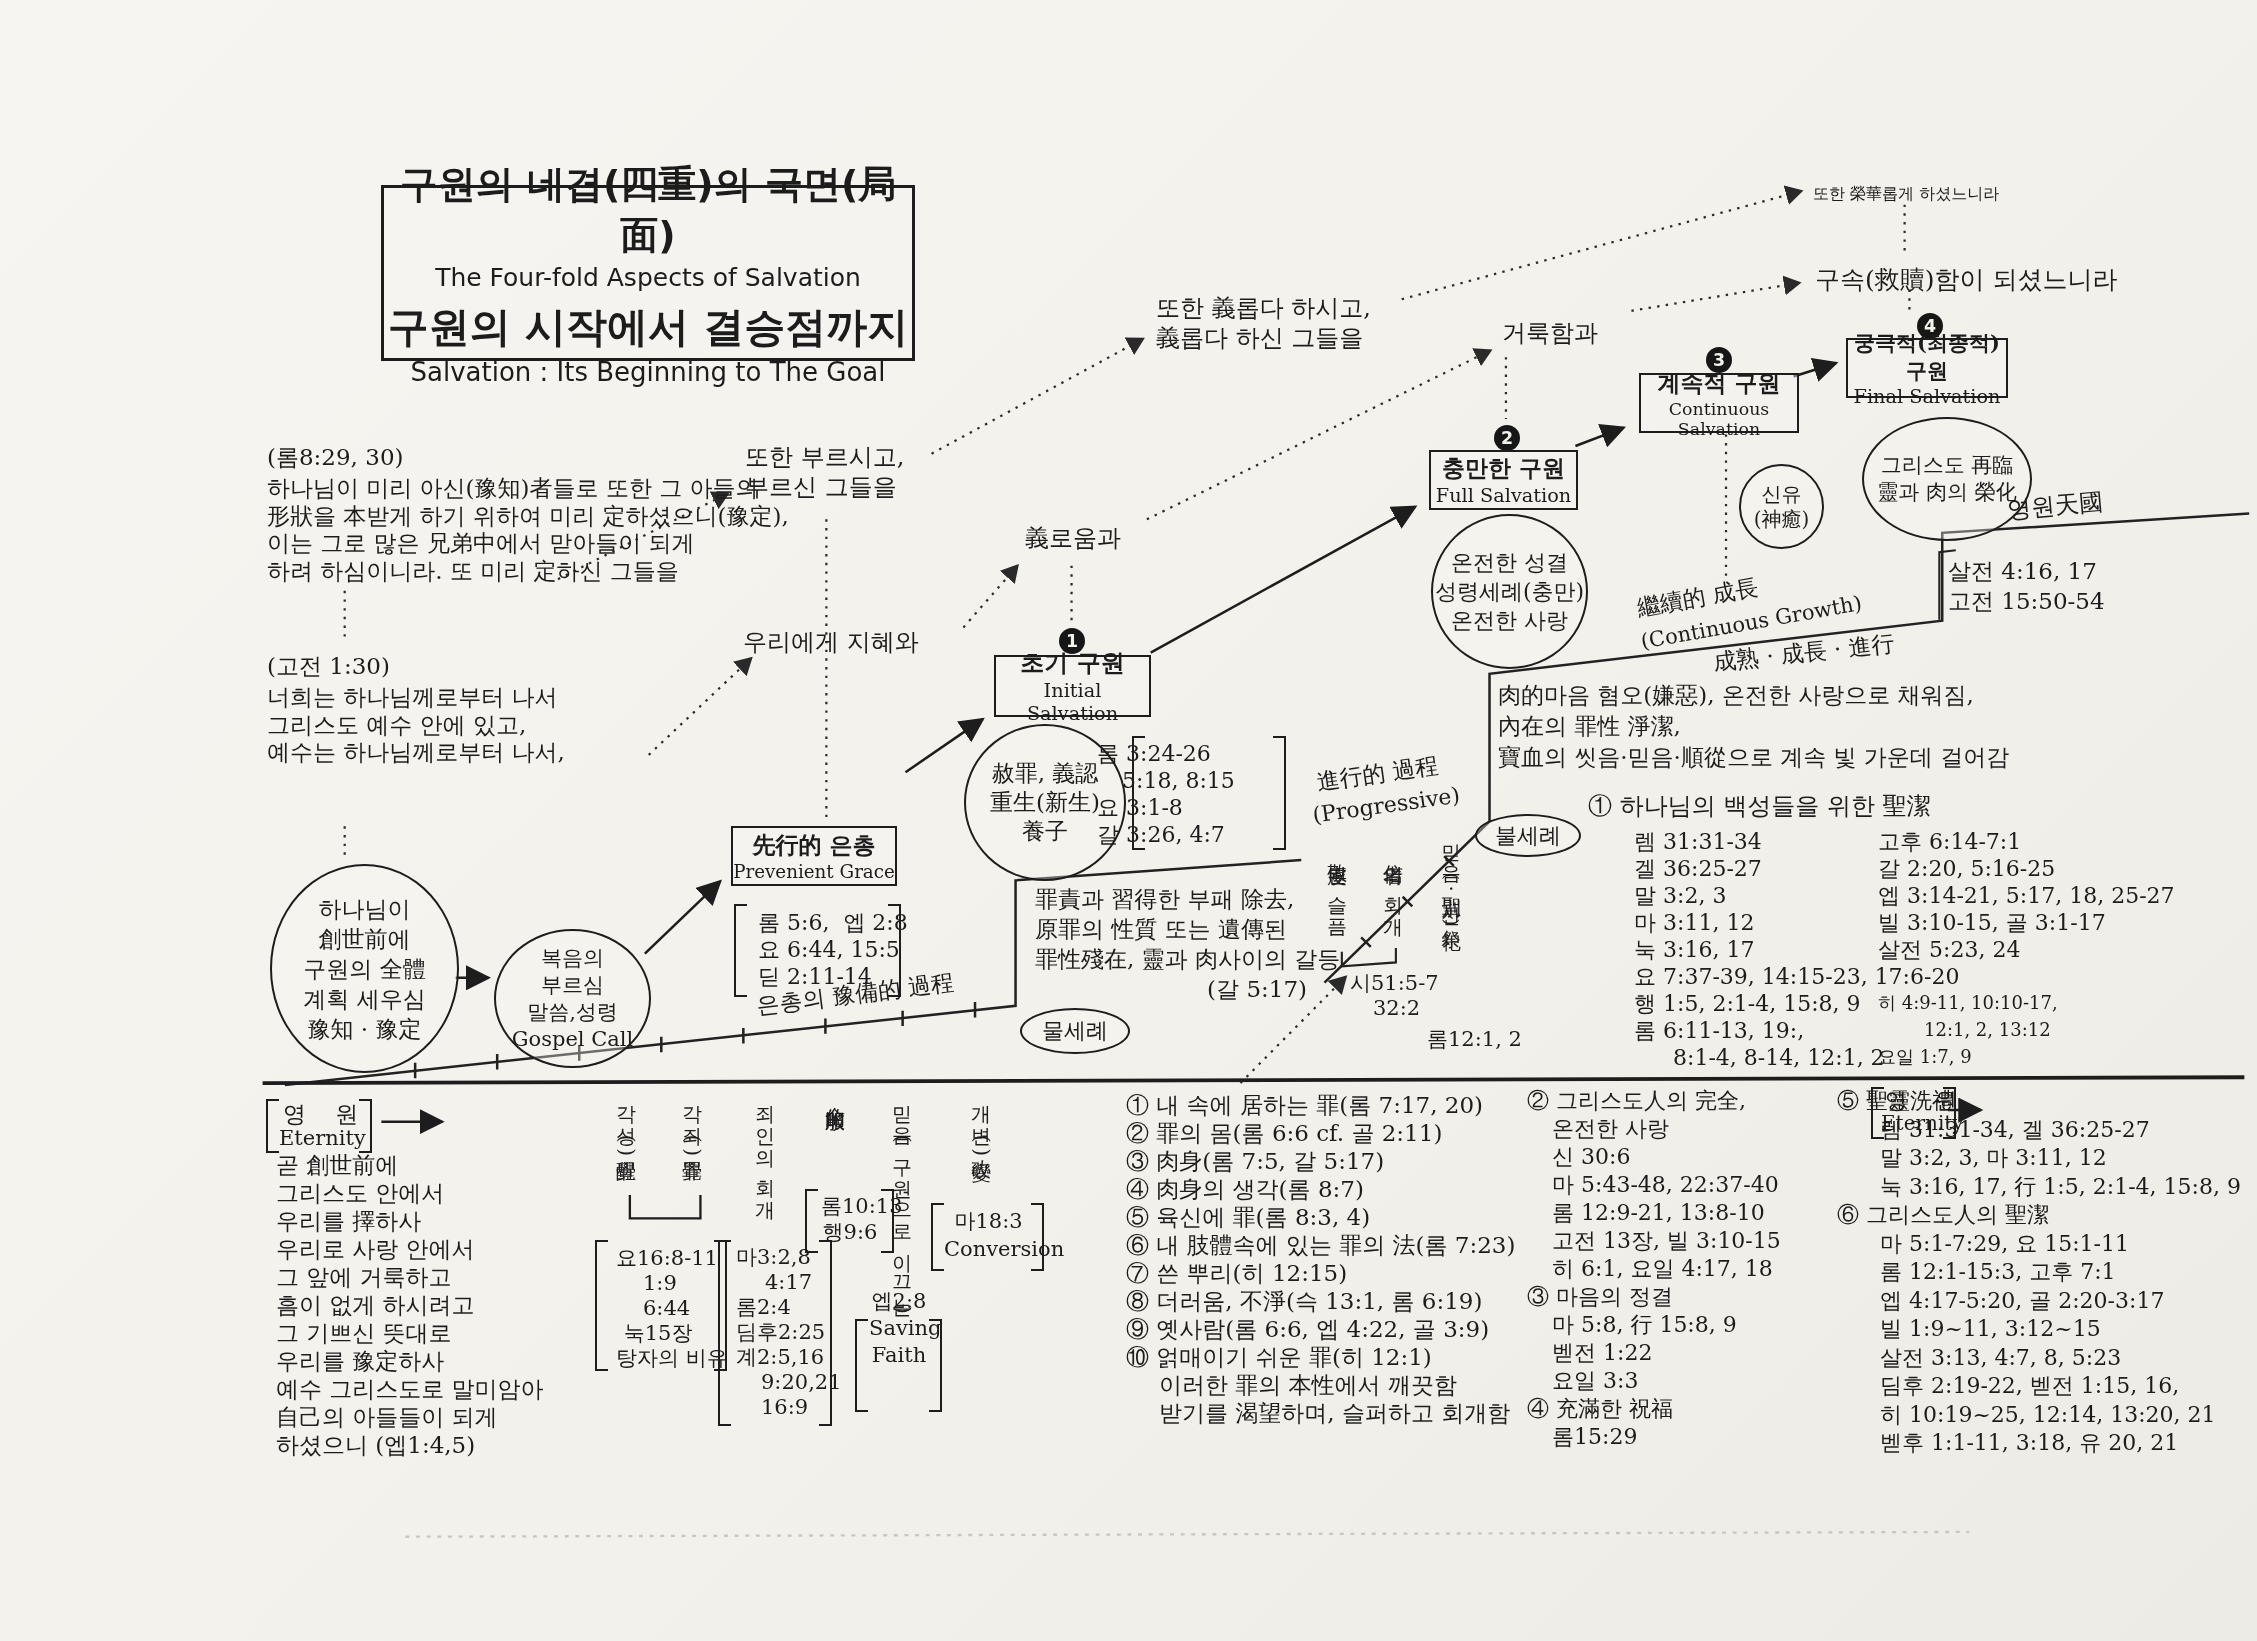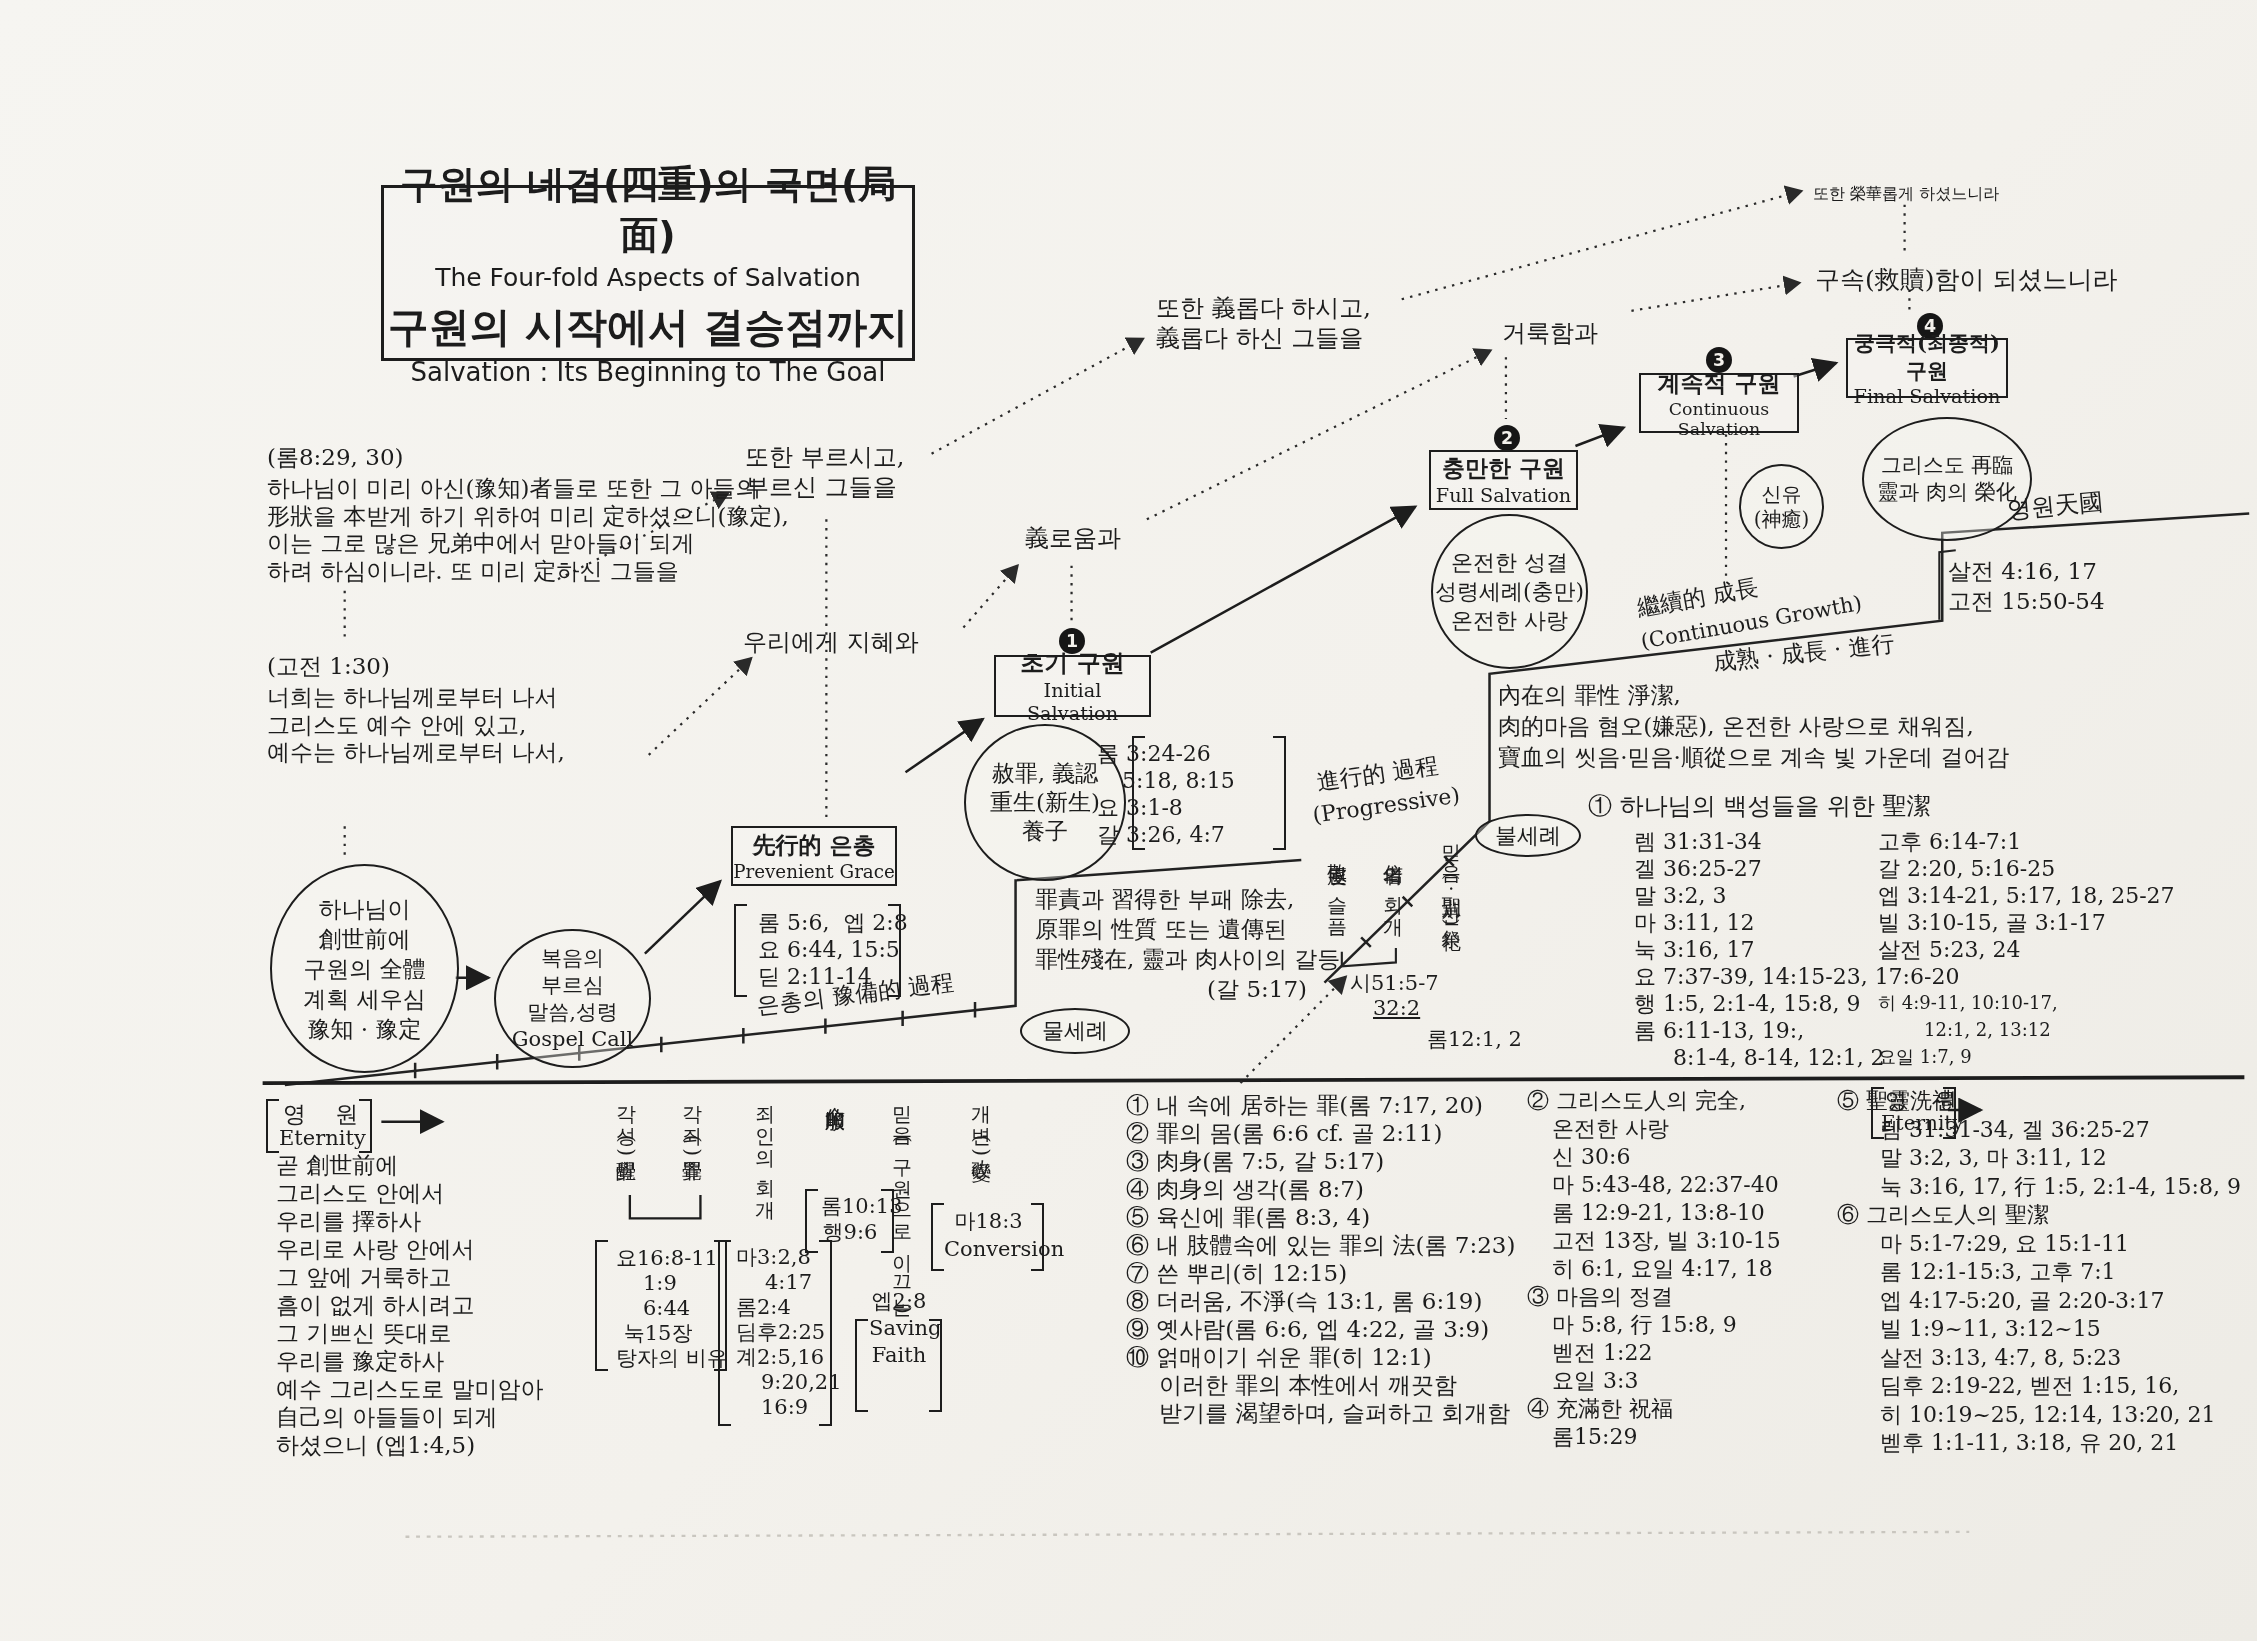--- a/index.html
+++ b/index.html
@@ -29,21 +29,21 @@
   #sin-list div:nth-child(n+11){margin-left:33px;}
   #col2 div{margin-left:25px;}
   #col2 div:nth-child(1),#col2 div:nth-child(8),#col2 div:nth-child(12){margin-left:0;}
   #col3 div{margin-left:43px;}
   #col3 div:nth-child(1),#col3 div:nth-child(5){margin-left:0;}
   #sin-box div:last-child{text-align:right;}
   #awaken-verses div:nth-child(2),#awaken-verses div:nth-child(3){margin-left:27px;}
   #awaken-verses div:nth-child(4){margin-left:7.7px;}
   #repent-verses div:nth-child(2){margin-left:29px;}
   #repent-verses div:nth-child(6),#repent-verses div:nth-child(7){margin-left:25px;}
-  #sorrow-refs div:nth-child(2){margin-left:23px;text-decoration:underline;}
+  #sorrow-refs div:nth-child(2){margin-left:23px;}
   #faith-verses,#convert-verses,#surrender-verses{text-align:center;}
 </style>
 </head>
 <body>
 
 <div id="page">
 
   <svg width="2257" height="1641" viewBox="0 0 2338 1700">
     <defs>
       <marker id="ah" markerWidth="12" markerHeight="10" refX="9" refY="5" orient="auto">
@@ -206,21 +206,21 @@
     <div style="font-size:19.3px">Final Salvation</div>
   </div>
   <div class="oval list" style="left:1862px;top:417px;width:166px;height:120px;font-size:21px;line-height:27px">
       <div>그리스도 再臨</div>
       <div>靈과 肉의 榮化</div>
     </div>
 
   <div class="t" style="left:1635px;top:595px;font-size:23px;transform:rotate(-10deg);transform-origin:left top">繼續的 成長</div>
   <div class="t" style="left:1639px;top:630px;font-size:21px;transform:rotate(-10deg);transform-origin:left top">(Continuous Growth)</div>
   <div class="t" style="left:1712px;top:649px;font-size:23px;transform:rotate(-6deg);transform-origin:left top">成熟 · 成長 · 進行</div>
-  <div class="t list" style="left:1498px;top:680px;font-size:23px;line-height:31px"><div>內在의 罪性 淨潔,</div><div>肉的마음 혐오(嫌惡), 온전한 사랑으로 채워짐,</div><div>寶血의 씻음·믿음·順從으로 계속 빛 가운데 걸어감</div></div>
+  <div class="t list" style="left:1498px;top:680px;font-size:23px;line-height:31px"><div>肉的마음 혐오(嫌惡), 온전한 사랑으로 채워짐,</div><div>內在의 罪性 淨潔,</div><div>寶血의 씻음·믿음·順從으로 계속 빛 가운데 걸어감</div></div>
   <div class="t" style="left:2006px;top:496px;font-size:24px;transform:rotate(-5deg);transform-origin:left top">영원天國</div>
   <div class="t list" style="left:1948px;top:556px;font-size:23px;line-height:30px"><div>살전 4:16, 17</div><div>고전 15:50-54</div></div>
 
   <div class="t" style="left:1588px;top:792px;font-size:24px">① 하나님의 백성들을 위한 聖潔</div>
   <div class="t list" id="sanct-left" style="left:1634px;top:828px;font-size:22px;line-height:27px"><div>렘 31:31-34</div><div>겔 36:25-27</div><div>말 3:2, 3</div><div>마 3:11, 12</div><div>눅 3:16, 17</div><div>요 7:37-39, 14:15-23, 17:6-20</div><div>행 1:5, 2:1-4, 15:8, 9</div><div>롬 6:11-13, 19:,</div><div>8:1-4, 8-14, 12:1, 2</div></div>
   <div class="t list" style="left:1878px;top:828px;font-size:22px;line-height:27px"><div>고후 6:14-7:1</div><div>갈 2:20, 5:16-25</div><div>엡 3:14-21, 5:17, 18, 25-27</div><div>빌 3:10-15, 골 3:1-17</div><div>살전 5:23, 24</div></div>
   <div class="t list" id="sanct-rb" style="left:1878px;top:989px;font-size:18px;line-height:27px"><div>히 4:9-11, 10:10-17,</div><div>12:1, 2, 13:12</div><div>요일 1:7, 9</div></div>
 
   <div class="brkL" style="left:266px;top:1099px;height:50px"></div>
   <div class="t" style="left:283px;top:1101px;font-size:23px">영    원</div>

